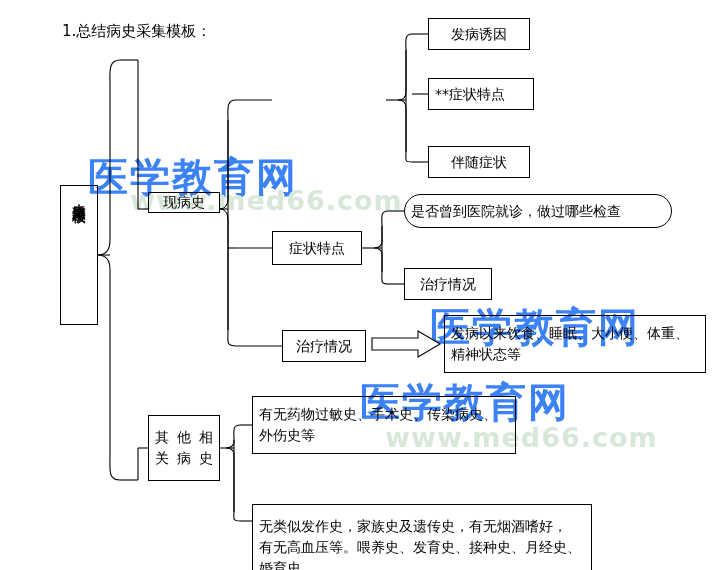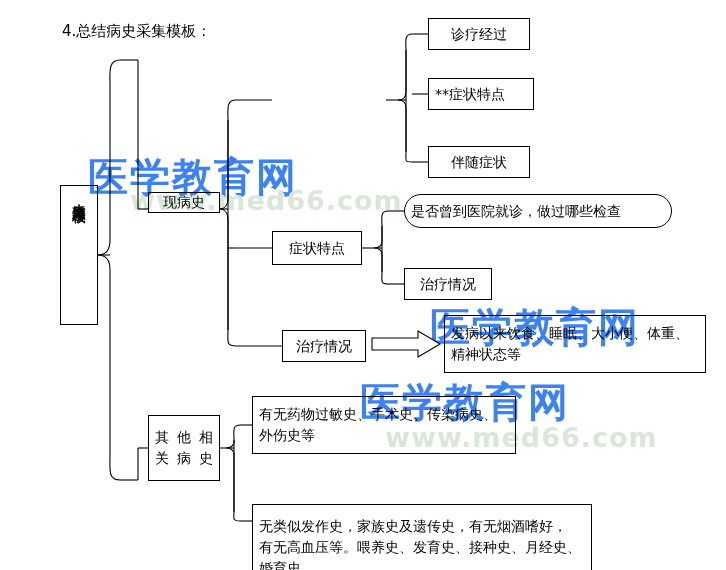--- a/index.html
+++ b/index.html
@@ -87,21 +87,21 @@
 <body>
 
 <div id="root">
 
   <div class="wm wm-cn" style="left:88px;  top:150px;">医学教育网</div>
   <div class="wm wm-url" style="left:130px; top:185px;">www.med66.com</div>
   <div class="wm wm-cn" style="left:430px; top:300px;">医学教育网</div>
   <div class="wm wm-cn" style="left:360px; top:375px;">医学教育网</div>
   <div class="wm wm-url" style="left:385px; top:422px;">www.med66.com</div>
 
-  <div class="title">4.总结病史采集模板：</div>
+  <div class="title">1.总结病史采集模板：</div>
 
   <svg id="svg-layer" viewBox="0 0 726 570">
     <g fill="none" stroke="#000000" stroke-width="1.1">
 
       <path d="M 120 60 C 108 60 110 72 110 86 L 110 240 C 110 252 104 255 98 255 C 104 255 110 258 110 270 L 110 455 C 110 470 108 480 120 480"></path>
       <line x1="98" y1="255" x2="98" y2="255"></line>
       <line x1="120" y1="60" x2="138" y2="60"></line>
       <line x1="120" y1="480" x2="138" y2="480"></line>
 
       <line x1="98" y1="255" x2="110" y2="255"></line>
@@ -151,21 +151,21 @@
   <div class="node vertical" style="left:60px; top:185px; width:38px; height:140px;">
     <span class="txt">病史采集答题模板</span>
   </div>
 
   <div class="node center" style="left:148px; top:192px; width:72px; height:21px;">
     <span class="txt">现病史</span>
   </div>
 
 
   <div class="node center" style="left:428px; top:18px; width:102px; height:32px;">
-    <span class="txt">诊疗经过</span>
+    <span class="txt">发病诱因</span>
   </div>
 
   <div class="node" style="left:428px; top:78px; width:106px; height:32px;">
     <span class="txt">**症状特点</span>
   </div>
 
   <div class="node center" style="left:428px; top:146px; width:102px; height:32px;">
     <span class="txt">伴随症状</span>
   </div>
 

